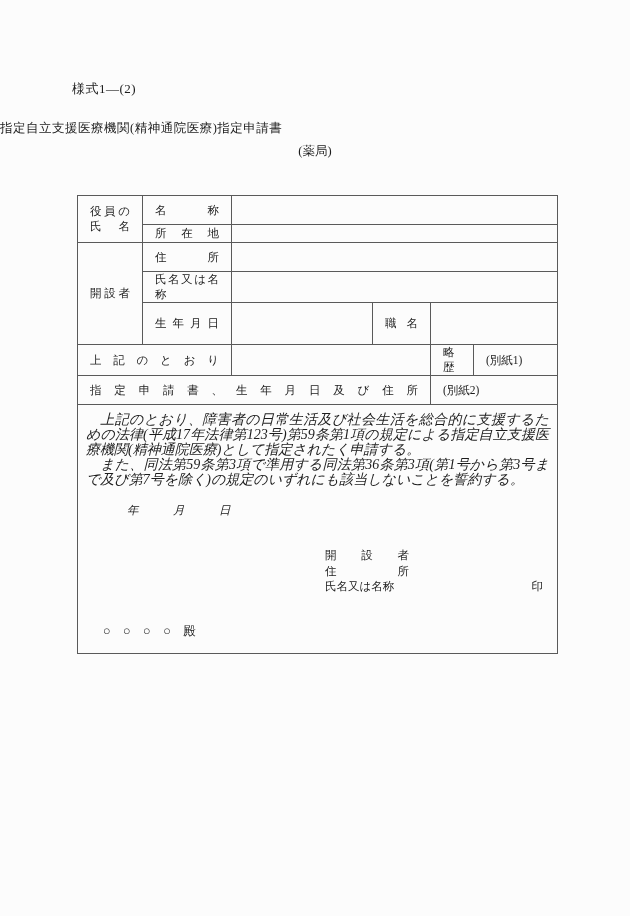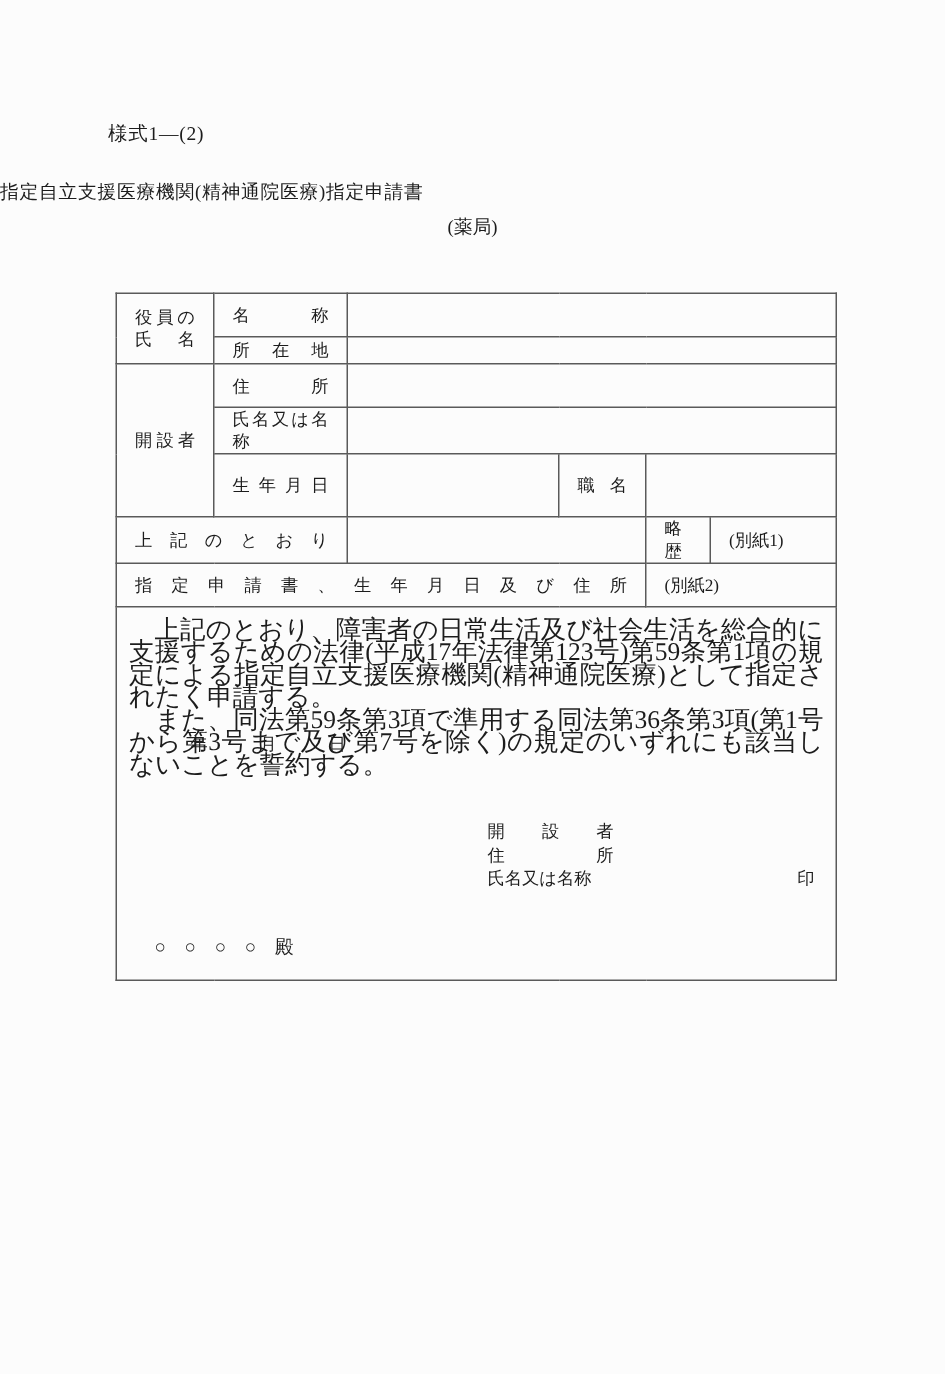--- a/index.html
+++ b/index.html
@@ -47,27 +47,28 @@
   td.center{padding:0 4px;}
   td.refpad{text-align:left;padding-left:16px;margin-top:32px;}
   td.blank{padding:0;}
   td.bigcell{
     position:relative;
     padding:0;
     vertical-align:top;
   }
   .paras{
     position:absolute;left:8px;right:8px;top:7px;
-    line-height:15px;font-size:17px;
-    text-align:justify;text-justify:inter-ideograph;
+    line-height:15px;font-size:14px;
+    text-align:justify;text-justify:inter-ideograph;font-style:italic;
   }
   .para{margin:0;}
   .date-line{
-    position:absolute;left:49px;top:84px;
+    position:absolute;left:49px;top:98px;
     font-size:11.5px;
+    font-style:italic;
   }
   .sig-block{
     position:absolute;left:247px;top:143px;width:218px;
     font-size:11.5px;line-height:15.5px;
   }
   .sig-just{
     width:84px;
     text-align:justify;text-align-last:justify;text-justify:inter-ideograph;
   }
   .sig-name-row{

